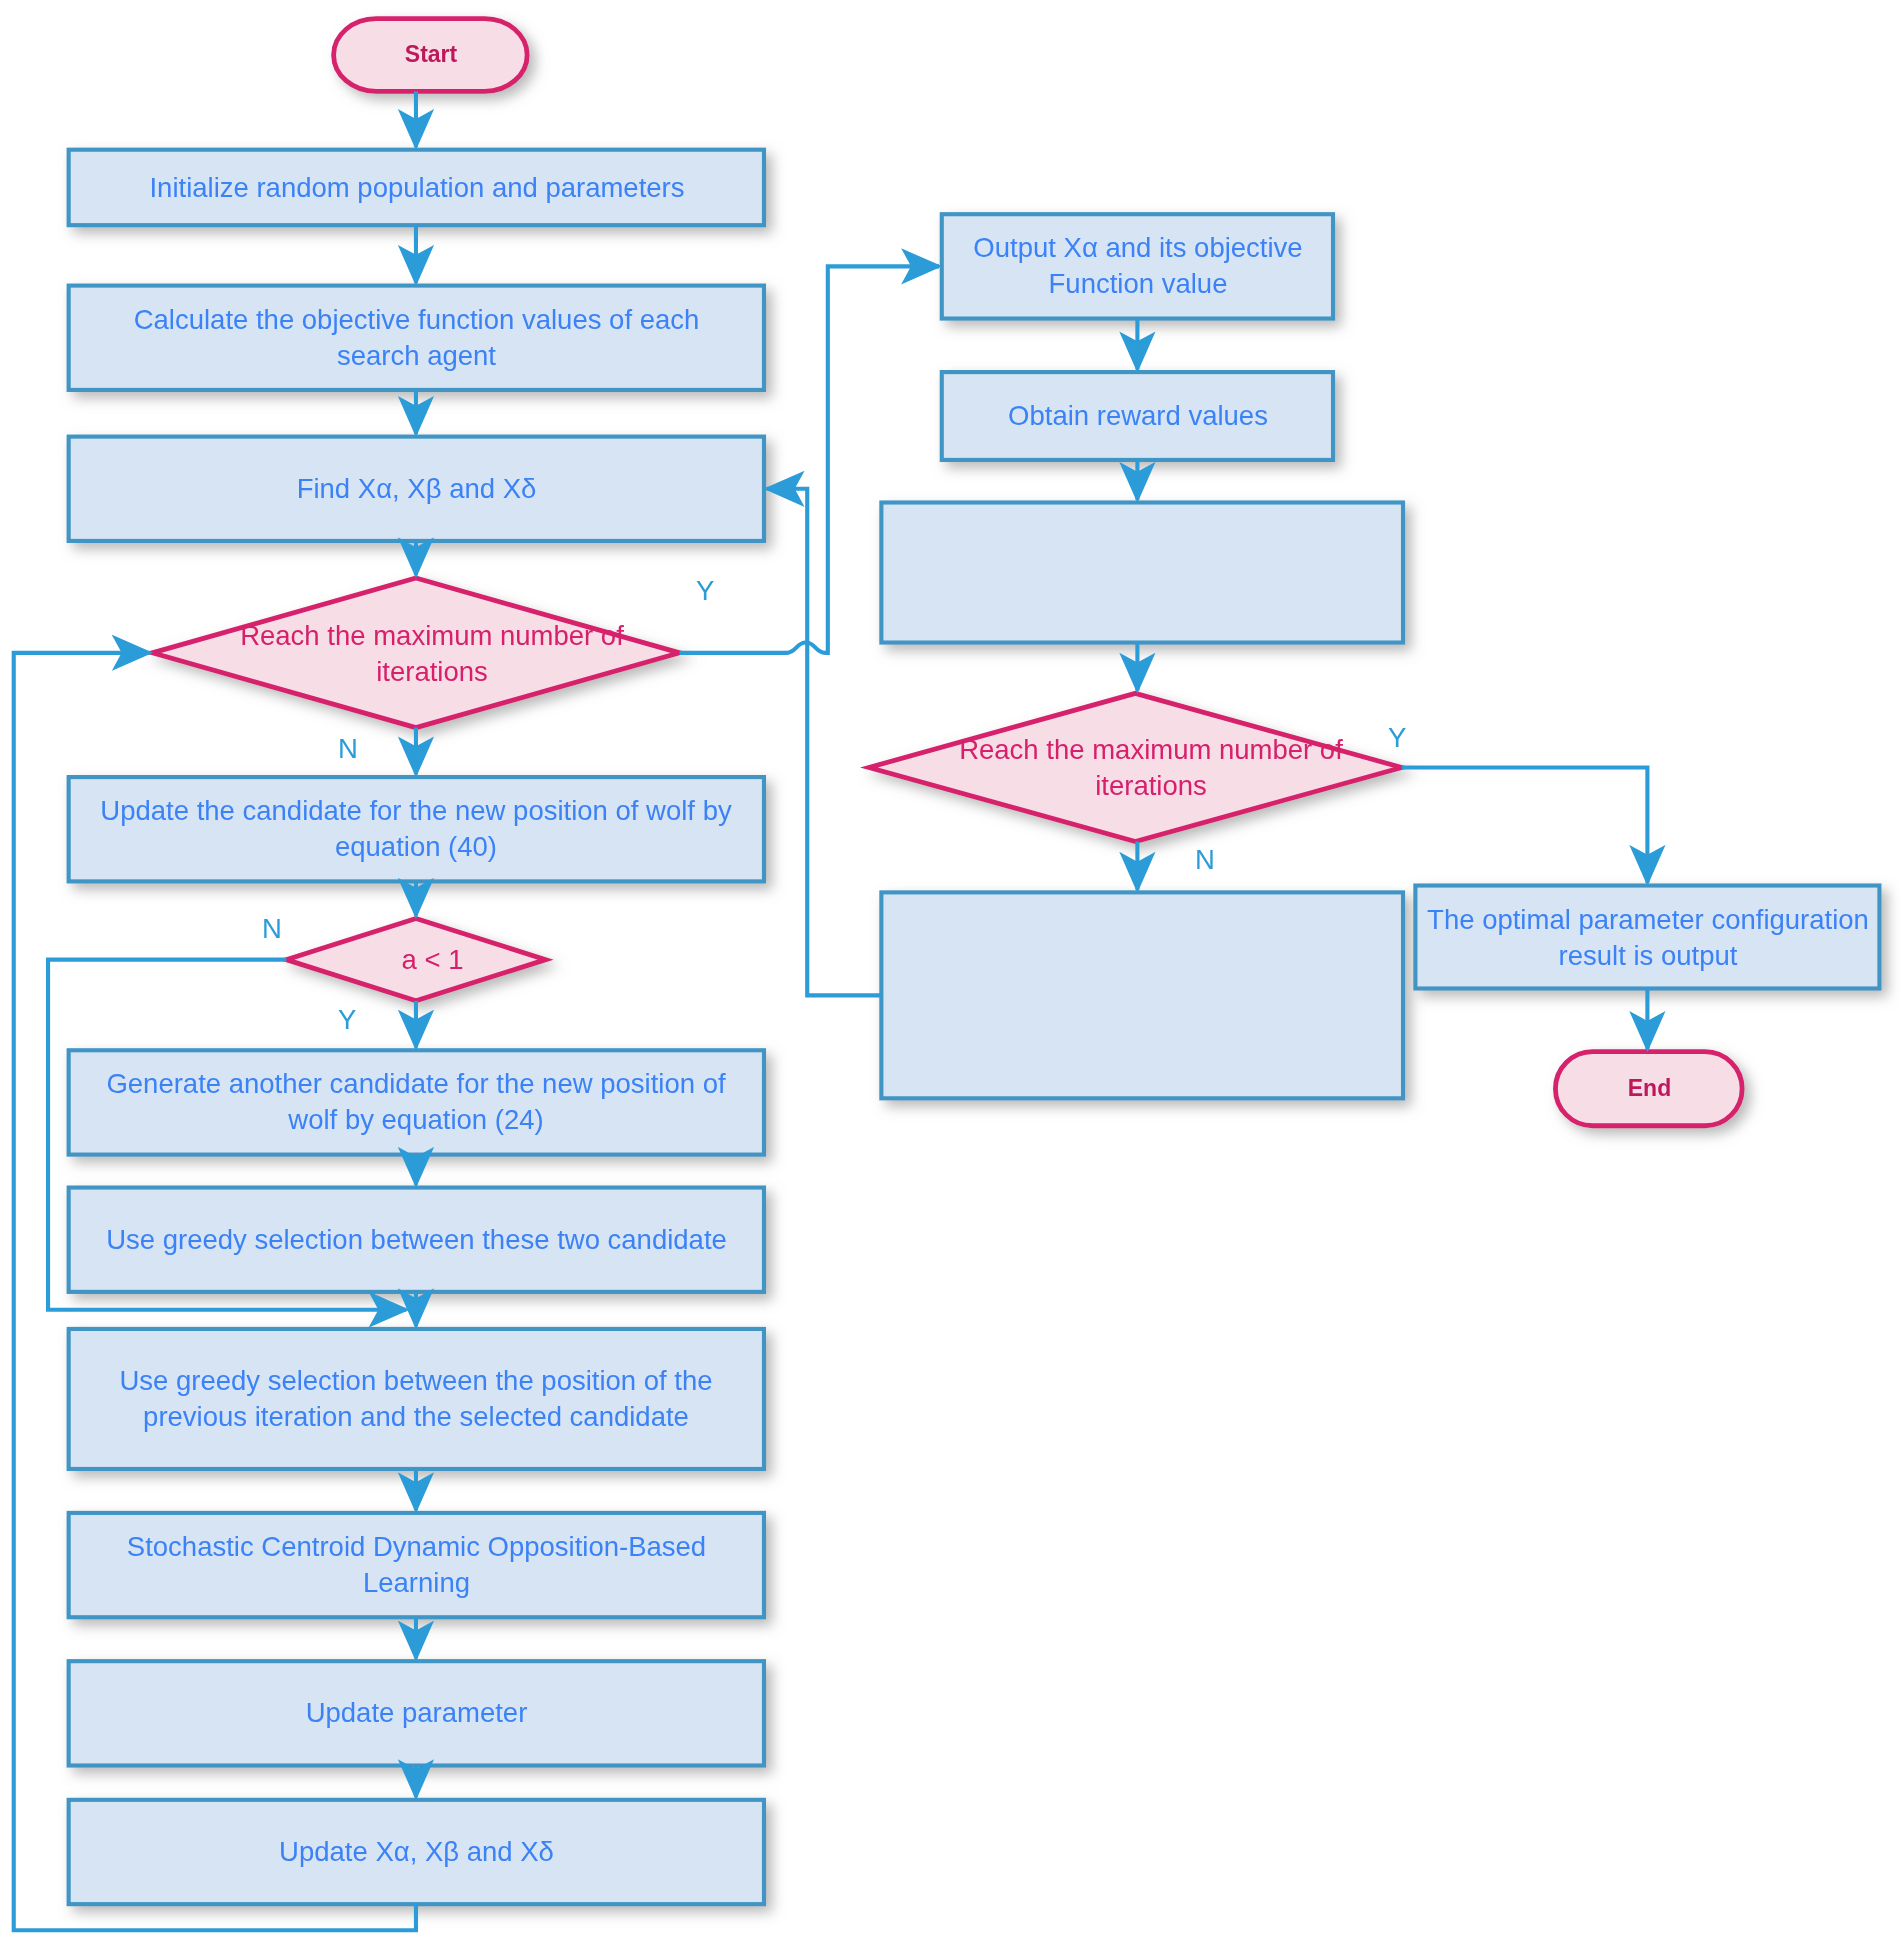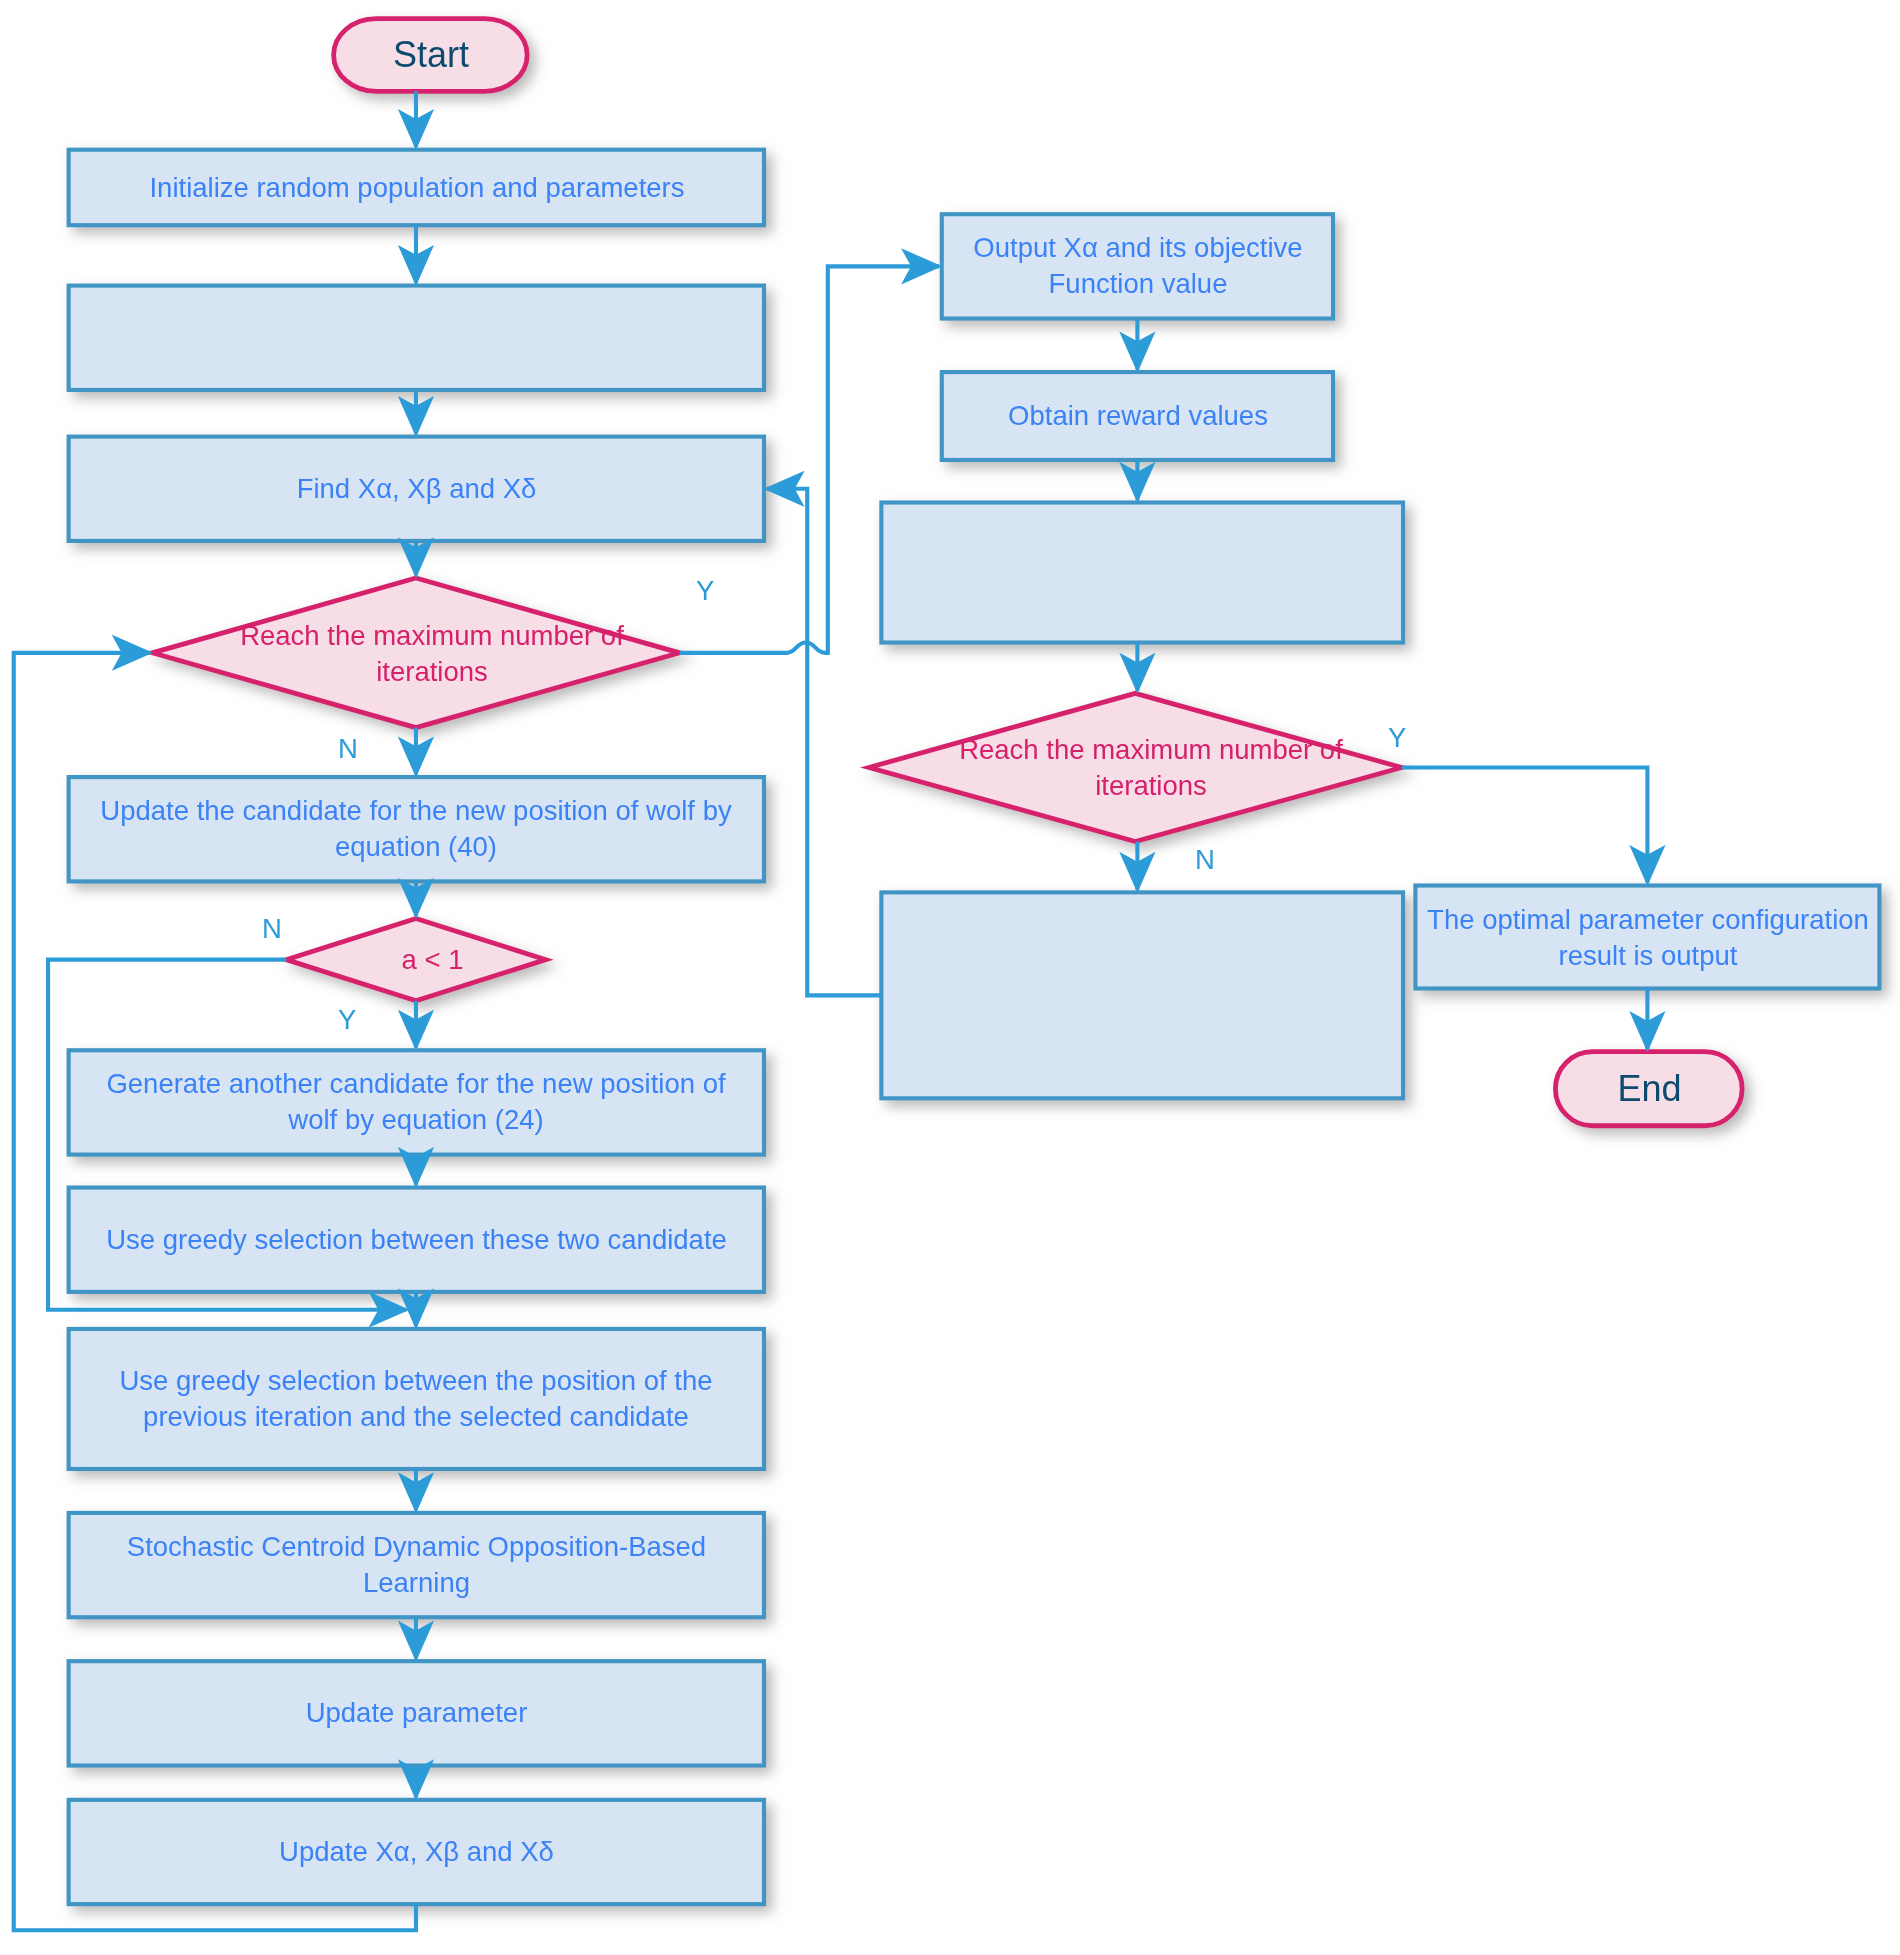--- a/index.html
+++ b/index.html
@@ -5,21 +5,21 @@
   html,body{margin:0;padding:0;background:#ffffff;}
   body{font-family:"Liberation Sans", sans-serif;}
   #stage{position:relative;width:1900px;height:1955px;background:#ffffff;overflow:hidden;}
   svg{position:absolute;left:0;top:0;width:1900px;height:1955px;}
   .node-label{
     position:absolute;display:flex;align-items:center;justify-content:center;
     text-align:center;pointer-events:none;line-height:1.30;
   }
   .proc-text{color:#3b82f6;font-size:27.5px;}
   .dec-text{color:#d6206c;font-size:27.5px;margin-left:16px;}
-  .term-text{color:#0c4a6e;font-size:36px;}
+  .term-text{color:#be185d;font-size:23px;font-weight:bold;}
   .edge-label{position:absolute;color:#2b9cd8;font-size:27.5px;}
 </style>
 </head>
 <body>
 
 <div id="stage">
 
   <svg viewBox="0 0 2768 2848">
     <defs>
       <marker id="arrow" markerWidth="11" markerHeight="11" refX="9.2" refY="5" orient="auto" markerUnits="strokeWidth">
@@ -115,20 +115,21 @@
       <path d="M1284,1450 L1176,1450 L1176,712 L1117,712" marker-end="url(#arrow)"></path>
 
       <path d="M2400,1440 L2400,1528" marker-end="url(#arrow)"></path>
     </g>
   </svg>
 
   <div class="node-label term-text" style="left:334px;top:18.5px;width:194px;height:73px;">Start</div>
 
   <div class="node-label proc-text" style="left:76px;top:150px;width:682px;height:76px;">Initialize random population and parameters</div>
 
+  <div class="node-label proc-text" style="left:103px;top:286px;width:627px;height:104px;">Calculate the objective function values of each search agent</div>
 
   <div class="node-label proc-text" style="left:103px;top:437px;width:627px;height:104px;">Find Xα,  Xβ and Xδ</div>
 
   <div class="node-label dec-text" style="left:224px;top:599px;width:384px;height:110px;">Reach the maximum number of iterations</div>
 
   <div class="node-label proc-text" style="left:82px;top:777px;width:668px;height:104px;">Update the candidate for the new position of wolf by equation (40)</div>
 
   <div class="node-label dec-text" style="left:327px;top:939px;width:179px;height:41px;">a &lt; 1</div>
 
   <div class="node-label proc-text" style="left:89px;top:1050px;width:654px;height:104px;">Generate another candidate for the new position of wolf by equation (24)</div>

